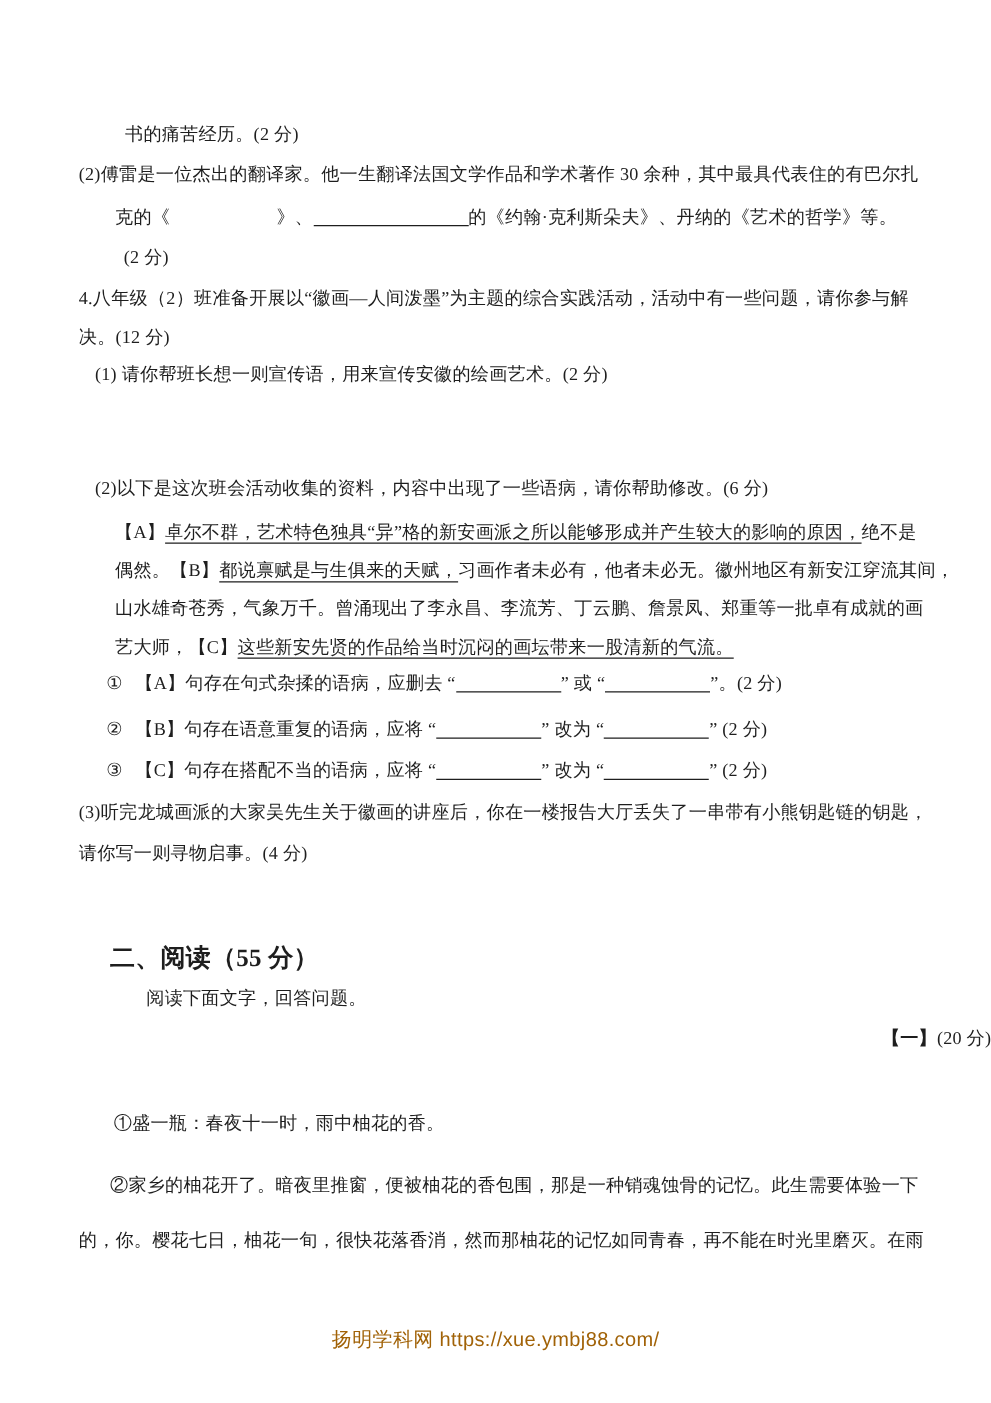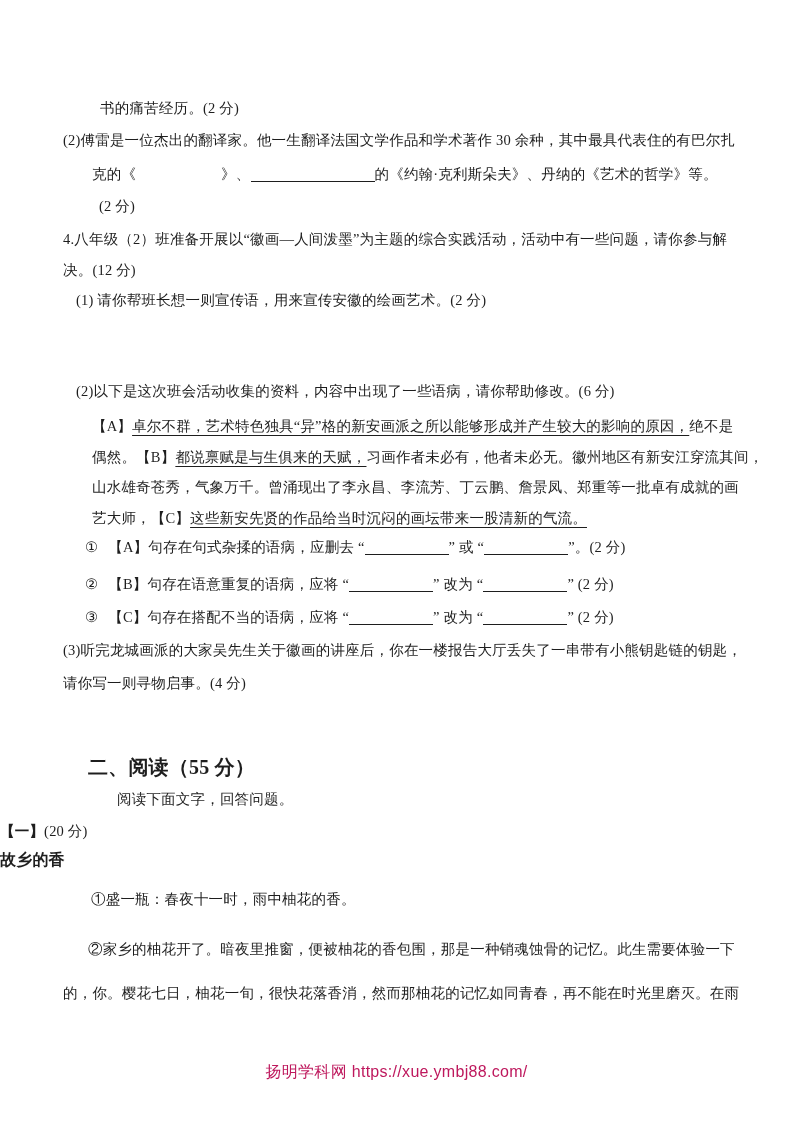--- a/index.html
+++ b/index.html
@@ -11,21 +11,21 @@
     color:#1e1e1e;
     font-size:14.5px;
     letter-spacing:0.2px;
     overflow:hidden;
   }
   .ln{
     position:absolute;
     line-height:20px;
     white-space:nowrap;
   }
-  .center{left:0;width:793px;text-align:left;}
+  .center{left:0;width:793px;text-align:right;}
   .b{font-weight:bold;}
   .title{font-size:16px;}
   .heading{font-size:20px;}
   .u{
     text-decoration:underline;
     text-underline-offset:4px;
     text-decoration-thickness:1px;
   }
   .blank{
     display:inline-block;
@@ -36,21 +36,21 @@
   .w84{width:84px;}
   .w124{width:124px;}
   .bgap{display:inline-block;width:85px;}
   .num{margin-right:10px;}
   .footer{
     position:absolute;
     top:1062px;left:0;width:793px;
     text-align:center;
     font-family:"Liberation Sans","DejaVu Sans",sans-serif;
     font-size:16px;
-    color:#be185d;
+    color:#a16207;
     letter-spacing:0.3px;
   }
 </style>
 </head>
 <body>
 
 <div class="page">
 
   <div class="ln" style="top:98px;left:100px">书的痛苦经历。(2 分)</div>
   <div class="ln" style="top:130px;left:63px">(2)傅雷是一位杰出的翻译家。他一生翻译法国文学作品和学术著作 30 余种，其中最具代表住的有巴尔扎</div>
@@ -70,20 +70,19 @@
   <div class="ln" style="top:537px;left:85px"><span class="num">①</span><span>【A】句存在句式杂揉的语病，应删去 “</span><span class="blank w84"></span><span>” 或 “</span><span class="blank w84"></span><span>”。(2 分)</span></div>
   <div class="ln" style="top:574px;left:85px"><span class="num">②</span><span>【B】句存在语意重复的语病，应将 “</span><span class="blank w84"></span><span>” 改为 “</span><span class="blank w84"></span><span>” (2 分)</span></div>
   <div class="ln" style="top:607px;left:85px"><span class="num">③</span><span>【C】句存在搭配不当的语病，应将 “</span><span class="blank w84"></span><span>” 改为 “</span><span class="blank w84"></span><span>” (2 分)</span></div>
 
   <div class="ln" style="top:640px;left:63px">(3)听完龙城画派的大家吴先生关于徽画的讲座后，你在一楼报告大厅丢失了一串带有小熊钥匙链的钥匙，</div>
   <div class="ln" style="top:673px;left:63px">请你写一则寻物启事。(4 分)</div>
 
   <div class="ln b heading" style="top:757px;left:88px">二、阅读（55 分）</div>
   <div class="ln" style="top:789px;left:117px">阅读下面文字，回答问题。</div>
   <div class="ln center" style="top:821px"><span class="b">【一】</span><span>(20 分)</span></div>
-  <div class="ln center b title" style="top:850px">故乡的香</div>
   <div class="ln" style="top:939px;left:88px">②家乡的柚花开了。暗夜里推窗，便被柚花的香包围，那是一种销魂蚀骨的记忆。此生需要体验一下</div>
   <div class="ln" style="top:889px;left:91px">①盛一瓶：春夜十一时，雨中柚花的香。</div>
   <div class="ln" style="top:983px;left:63px">的，你。樱花七日，柚花一旬，很快花落香消，然而那柚花的记忆如同青春，再不能在时光里磨灭。在雨</div>
 
   <div class="footer">扬明学科网 https://xue.ymbj88.com/</div>
 
 </div>
 
 </body></html>

